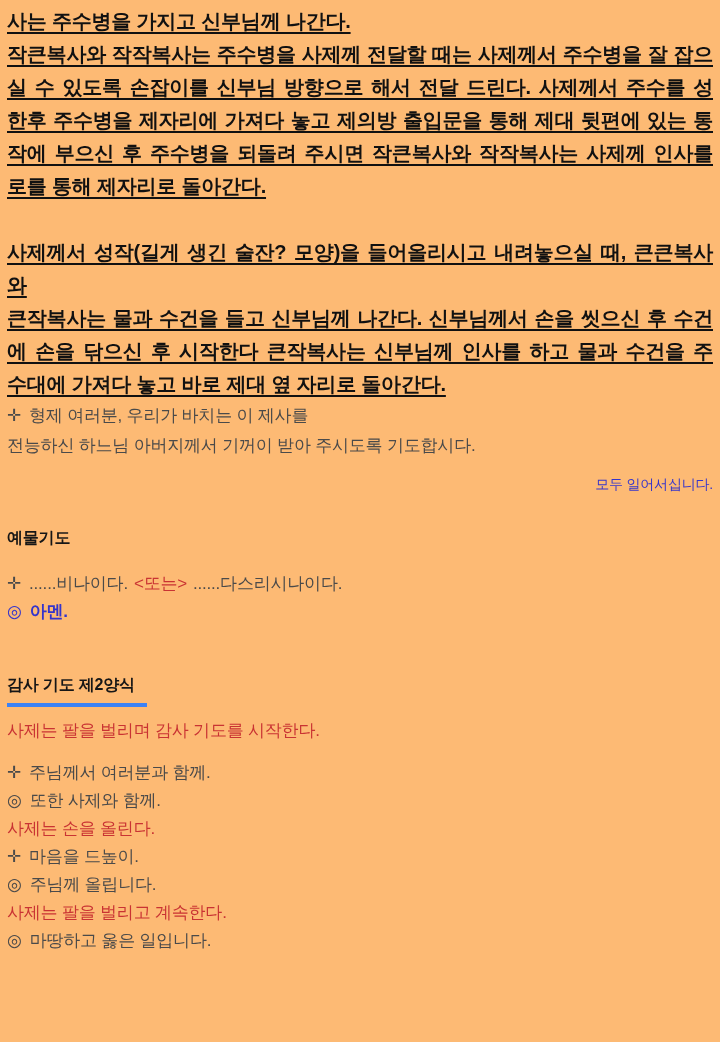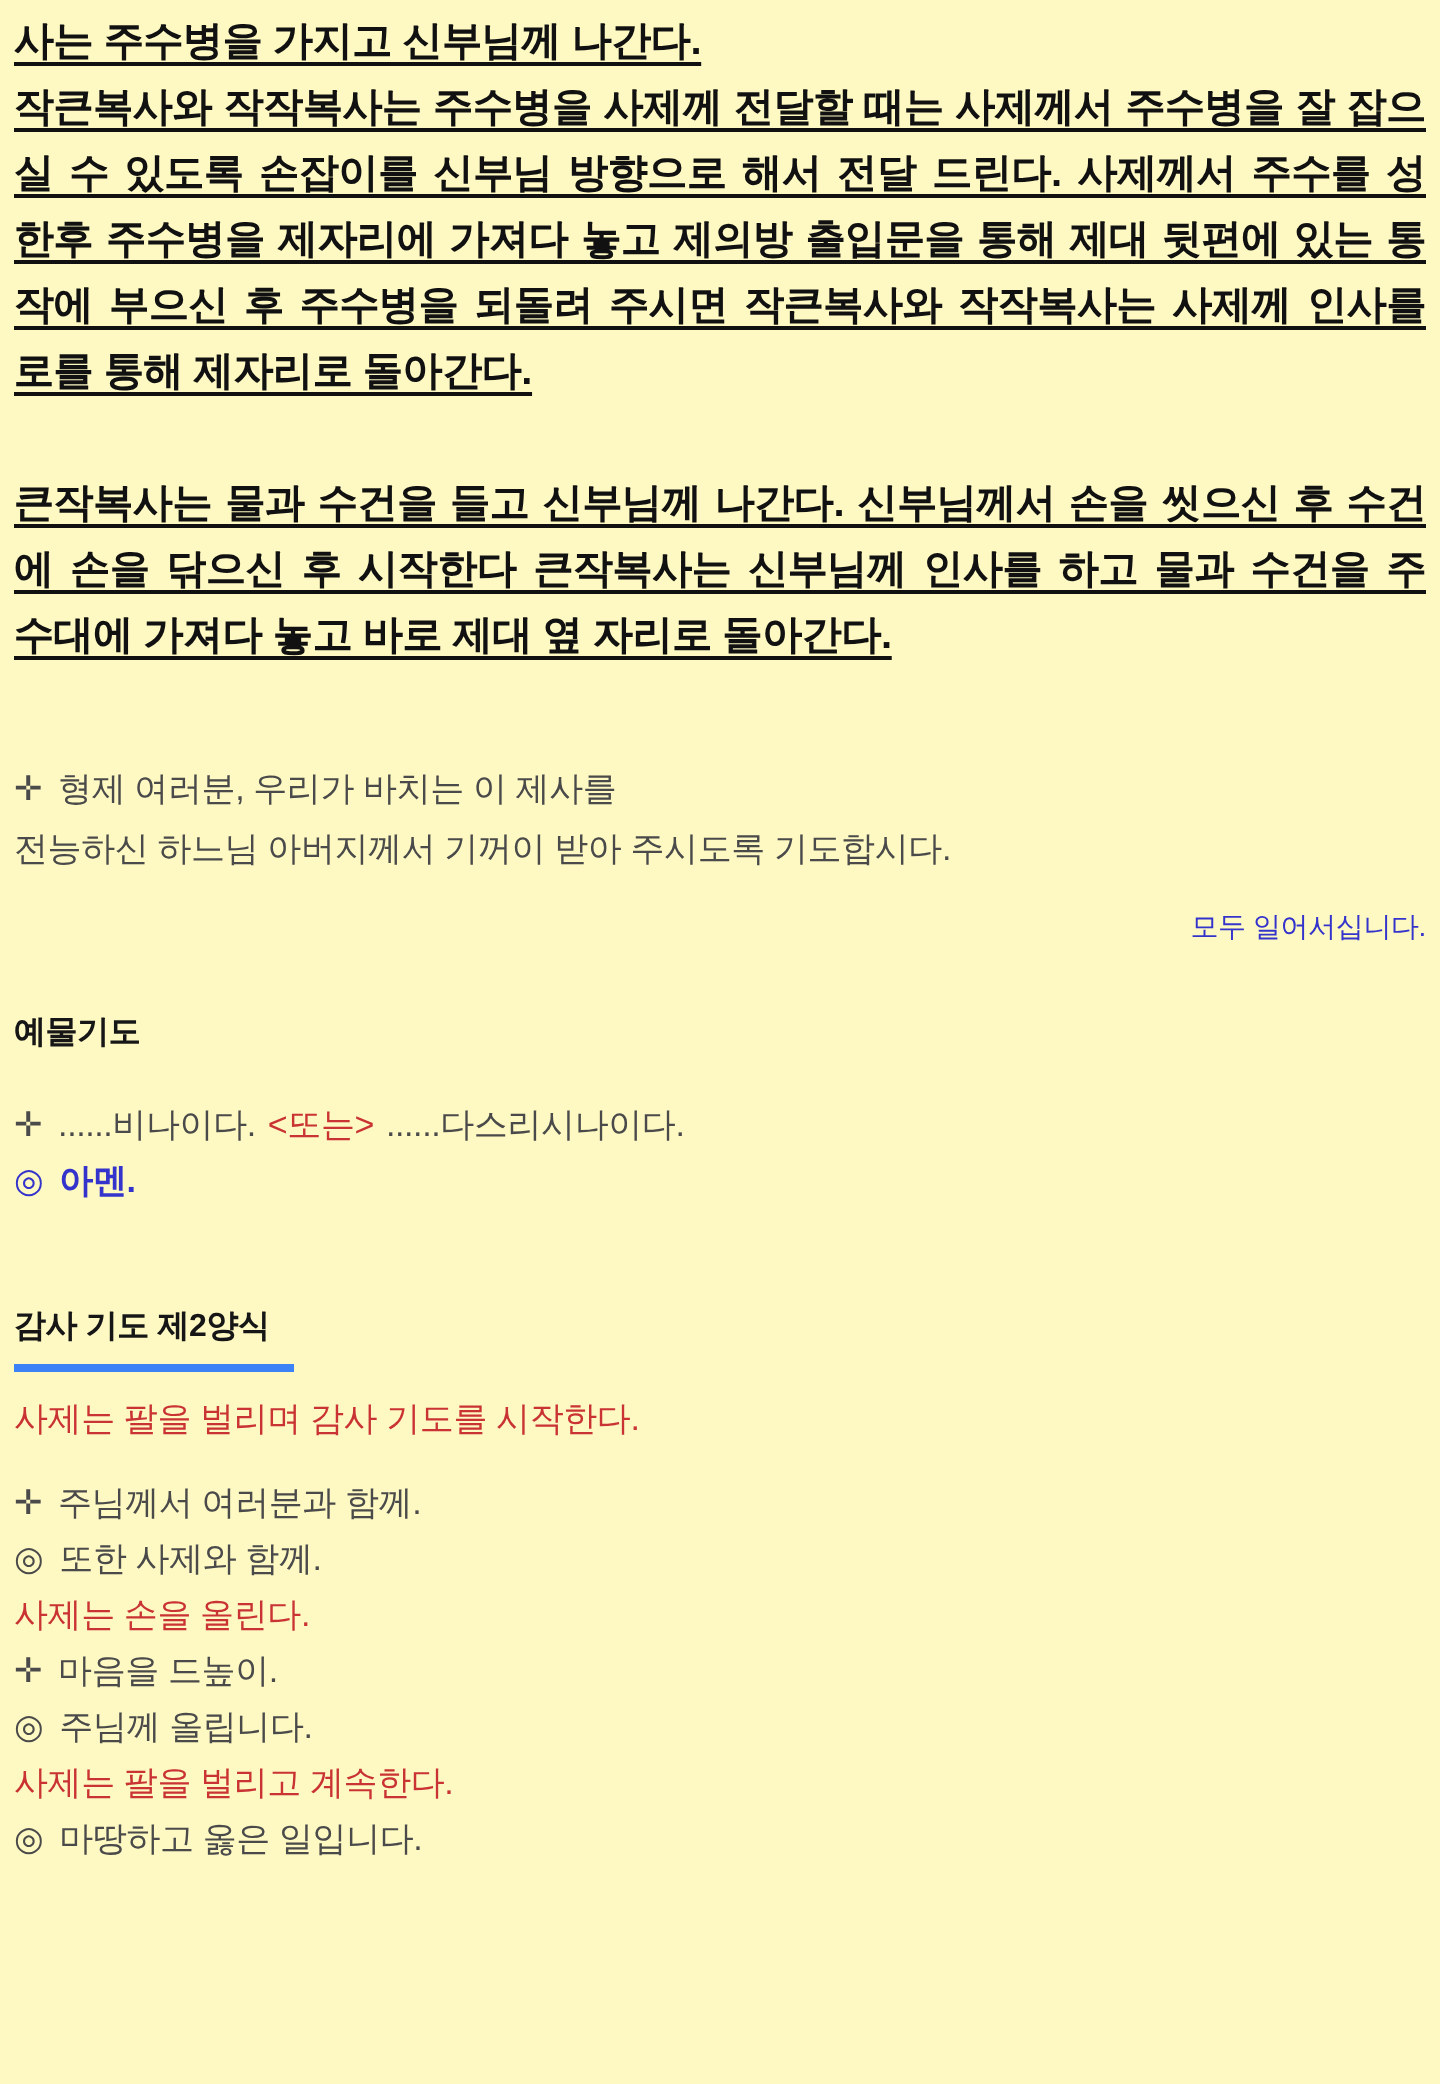--- a/index.html
+++ b/index.html
@@ -1,21 +1,21 @@
 <!DOCTYPE html>
 <html style="--blue: #3434cc; --red: #c93333;"><head>
 <meta charset="utf-8">
 <style>
   * { margin: 0; padding: 0; box-sizing: border-box; }
   html, body { background: #ffffff; }
   body {
     width: 720px; height: 1042px; overflow: hidden;
     font-family: "Liberation Sans", "DejaVu Sans", sans-serif;
   }
-  .page { width: 720px; height: 1042px; padding: 5px 7px 0 7px; background: #fef9c3; }
+  .page { width: 720px; height: 1042px; padding: 5px 7px 0 7px; background: #fdba74; }
 
   
   .bp {
     font-size: 20px; font-weight: bold; color: #111;
     line-height: 33px; text-align: justify;
     text-decoration: underline;
     text-decoration-thickness: 2px;
     text-underline-offset: 4px;
     letter-spacing: -0.2px;
   }
@@ -31,21 +31,21 @@
   .bold { font-weight: bold; }
 
   .heading { font-size: 16px; font-weight: bold; color: #161616; line-height: 33px; letter-spacing: -0.2px; }
   .heading .underlined {
     border-bottom: 4px solid #3b82f6;
     padding-right: 12px; padding-bottom: 2px;
     display: inline-block;
   }
 
   #para2        { margin-top: 33px; }
-  #prayer1      { margin-top: 45px; }
+  #prayer1      { }
   #rubric-stand { margin-top: 8px; font-size: 14px; line-height: 30px; letter-spacing: -0.2px; text-align: right; }
   #h-offering   { margin-top: 22px; }
   #offering-line{ margin-top: 16px; line-height: 28px; }
   #amen-line    { line-height: 28px; }
   #h-eucharistic{ margin-top: 42px; }
   #rubric-begin { margin-top: 10px; line-height: 28px; font-size: 17px; letter-spacing: -0.2px; }
   #dialogue     { margin-top: 14px; }
   .alt-gap { margin: 0 6px; }
 </style>
 </head>
@@ -57,20 +57,21 @@
 
   <div>
     <div class="bp stretch">작큰복사와 작작복사는 주수병을 사제께 전달할 때는 사제께서 주수병을 잘 잡으</div>
     <div class="bp stretch">실 수 있도록 손잡이를 신부님 방향으로 해서 전달 드린다. 사제께서 주수를 성</div>
     <div class="bp stretch">한후 주수병을 제자리에 가져다 놓고 제의방 출입문을 통해 제대 뒷편에 있는 통</div>
     <div class="bp stretch">작에 부으신 후 주수병을 되돌려 주시면 작큰복사와 작작복사는 사제께 인사를</div>
     <div class="bp">로를 통해 제자리로 돌아간다.</div>
   </div>
 
   <div id="para2">
+    <div class="bp stretch">사제께서 성작(길게 생긴 술잔? 모양)을 들어올리시고 내려놓으실 때, 큰큰복사와</div>
     <div class="bp stretch">큰작복사는 물과 수건을 들고 신부님께 나간다. 신부님께서 손을 씻으신 후 수건</div>
     <div class="bp stretch">에 손을 닦으신 후 시작한다 큰작복사는 신부님께 인사를 하고 물과 수건을 주</div>
     <div class="bp">수대에 가져다 놓고 바로 제대 옆 자리로 돌아간다.</div>
   </div>
 
   <div id="prayer1">
     <div class="pline">
       <span class="marker">✛</span><span>형제 여러분, 우리가 바치는 이 제사를</span>
     </div>
     <div class="pline">전능하신 하느님 아버지께서 기꺼이 받아 주시도록 기도합시다.</div>

